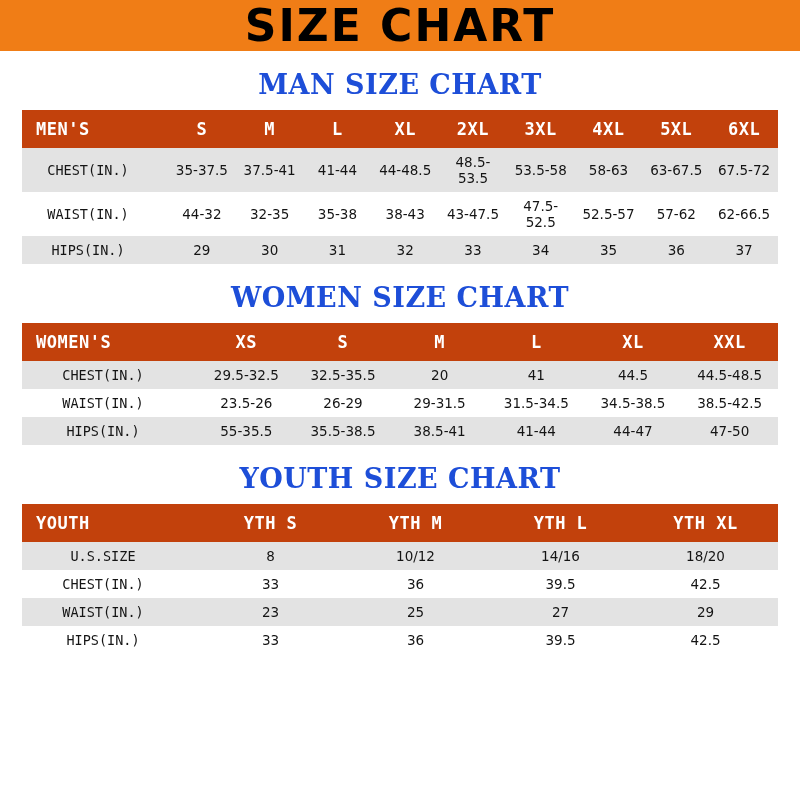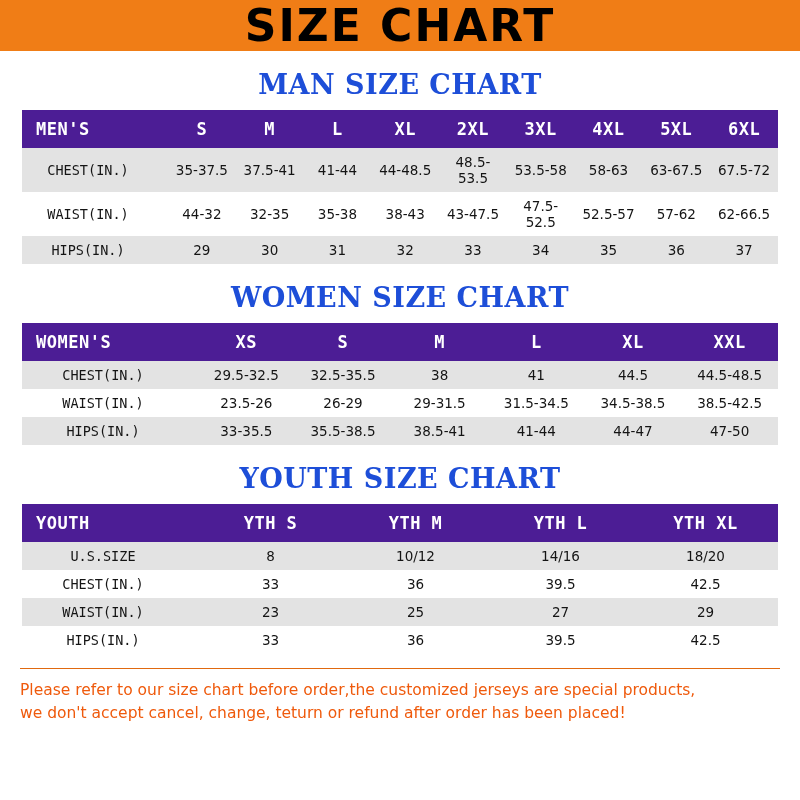--- a/index.html
+++ b/index.html
@@ -52,21 +52,21 @@
     color: #1d4ed8;
     letter-spacing: 0.5px;
     margin-bottom: 10px;
   }
   table.chart {
     border-collapse: collapse;
     width: 100%;
     table-layout: fixed;
   }
   table.chart tr.head {
-    background: #4c1d95;
+    background: #c2410c;
     color: #ffffff;
     border-radius: 9px;
   }
   table.chart tr.head th {
     font-family: "DejaVu Sans Mono", monospace;
     font-weight: bold;
     font-size: 17px;
     padding: 9px 2px;
     text-align: center;
     letter-spacing: 0.5px;
@@ -192,37 +192,37 @@
           <th>S</th>
           <th>M</th>
           <th>L</th>
           <th>XL</th>
           <th>XXL</th>
         </tr>
         <tr class="odd">
           <td class="rowlabel">CHEST(IN.)</td>
           <td>29.5-32.5</td>
           <td>32.5-35.5</td>
-          <td>38</td>
+          <td>20</td>
           <td>41</td>
           <td>44.5</td>
           <td>44.5-48.5</td>
         </tr>
         <tr class="even">
           <td class="rowlabel">WAIST(IN.)</td>
           <td>23.5-26</td>
           <td>26-29</td>
           <td>29-31.5</td>
           <td>31.5-34.5</td>
           <td>34.5-38.5</td>
           <td>38.5-42.5</td>
         </tr>
         <tr class="odd">
           <td class="rowlabel">HIPS(IN.)</td>
-          <td>33-35.5</td>
+          <td>55-35.5</td>
           <td>35.5-38.5</td>
           <td>38.5-41</td>
           <td>41-44</td>
           <td>44-47</td>
           <td>47-50</td>
         </tr>
       </tbody>
         </table>
     </div>
 
@@ -264,18 +264,14 @@
           <td>36</td>
           <td>39.5</td>
           <td>42.5</td>
         </tr>
       </tbody>
         </table>
     </div>
 
   </div>
 
-  <div class="note">
-    <span class="line">Please refer to our size chart before order,the customized jerseys are special products,</span>
-    <span class="line">we don't accept cancel, change, teturn or refund after order has been placed!</span>
-  </div>
 
 </div>
 
 </body></html>

